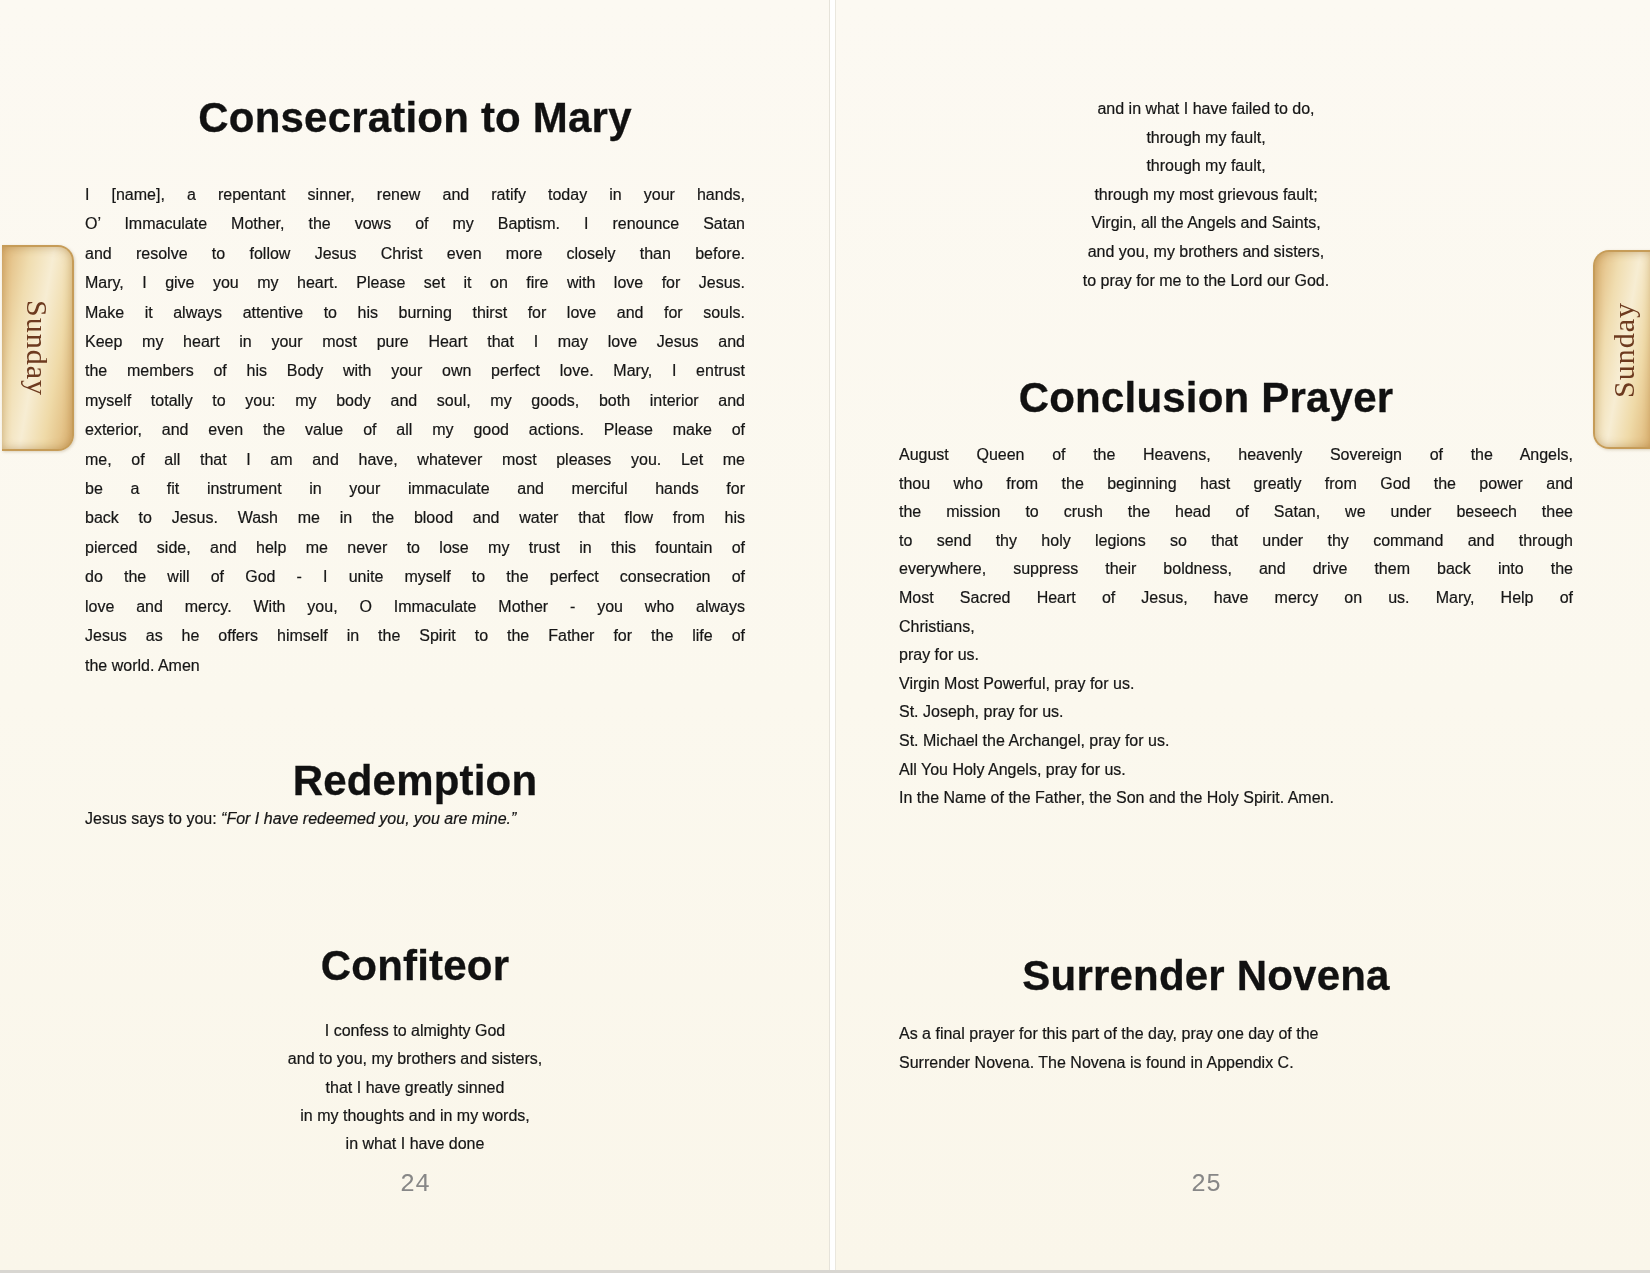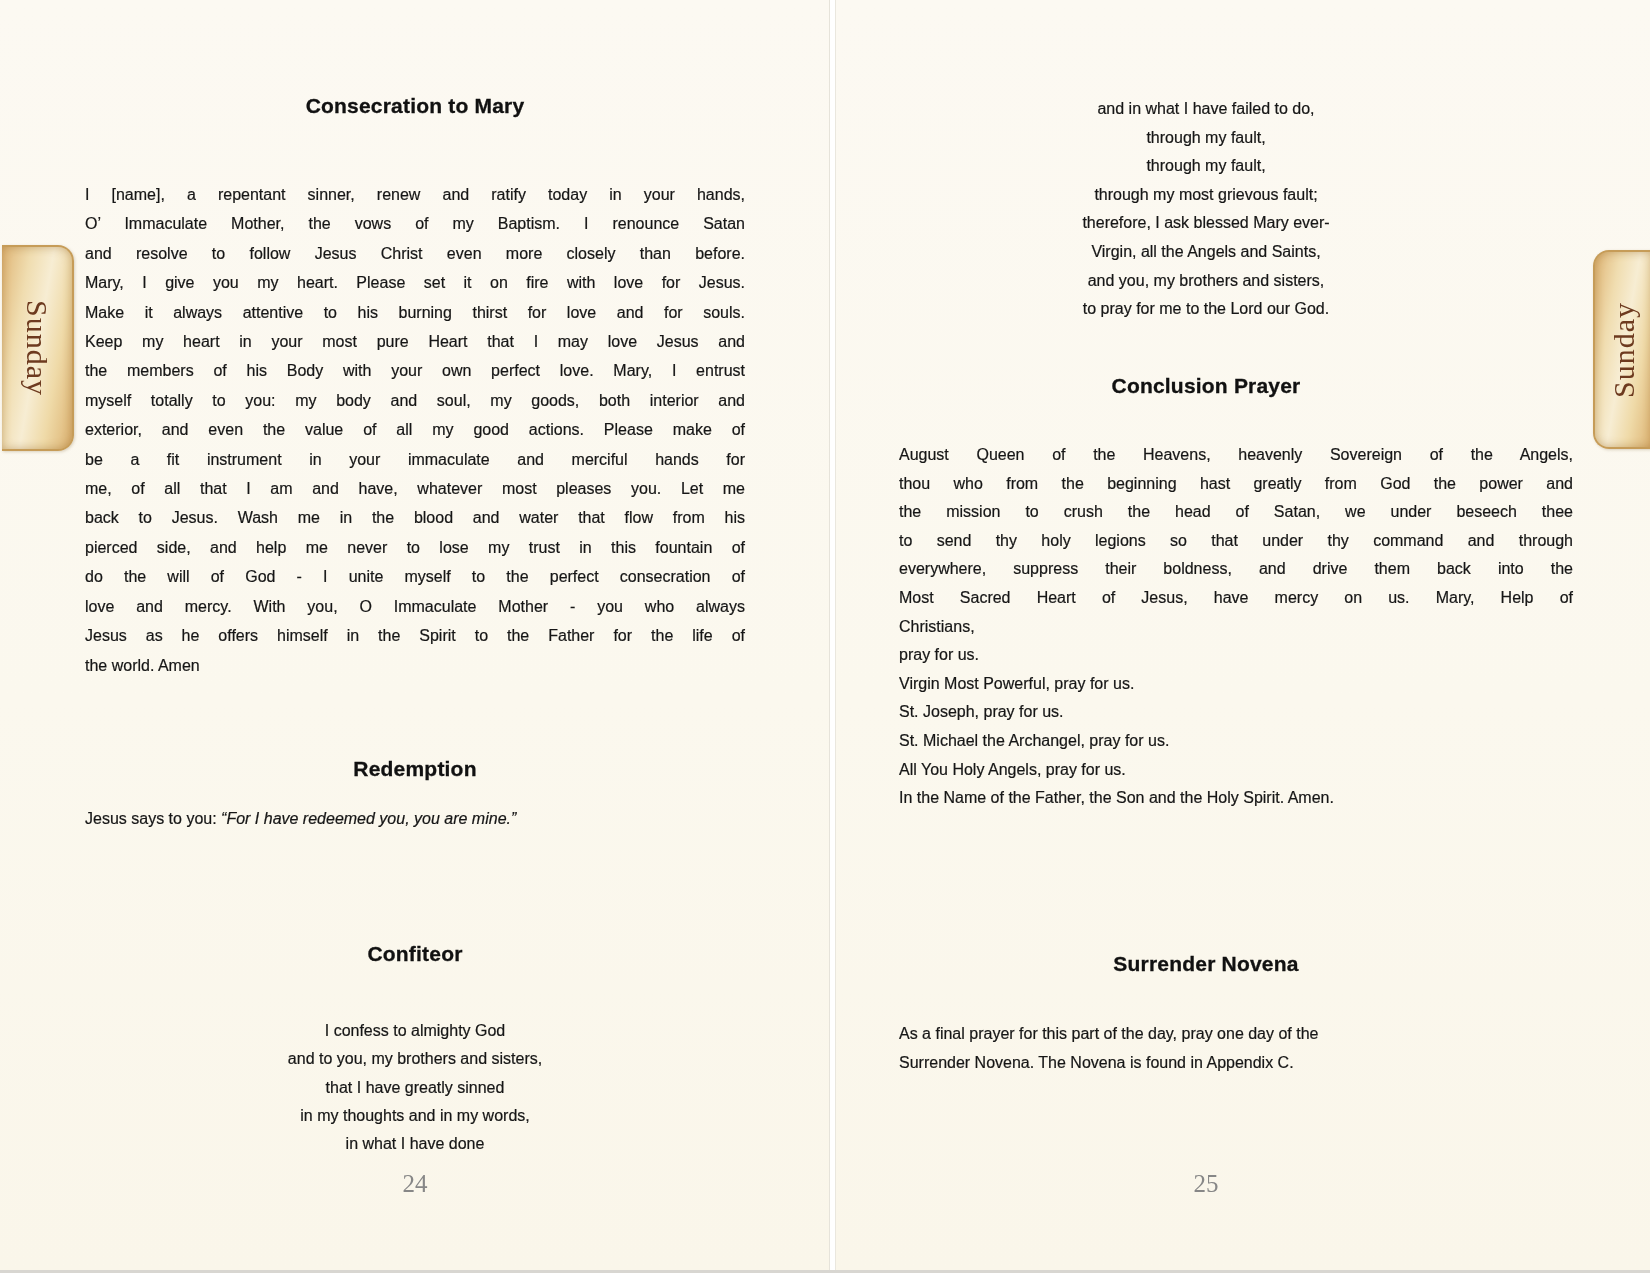--- a/index.html
+++ b/index.html
@@ -7,25 +7,25 @@
     position:relative; width:1650px; height:1273px; overflow:hidden;
     background:linear-gradient(180deg,#fcf9f2 0%, #fbf8ee 55%, #faf6ea 100%);
     font-family:"Liberation Sans", sans-serif; color:#161616;
   }
   .block { position:absolute; }
   .body-text { font-size:16px; line-height:29.4px; -webkit-text-stroke:0.2px currentColor; }
   .jline { text-align:justify; text-align-last:justify; }
   .center { text-align:center; }
   .italic { font-style:italic; }
   .heading {
-    position:absolute; font-size:21px; font-weight:700; text-align:center;
+    position:absolute; font-size:42px; font-weight:700; text-align:center;
     letter-spacing:0.2px; color:#111; -webkit-text-stroke:0.3px #111;
   }
   .pagenum {
-    position:absolute; font-family:Liberation Serif, serif; font-size:25px;
+    position:absolute; font-family:Liberation Mono, monospace; font-size:25px;
     color:#878787; text-align:center;
   }
   .gutter {
     position:absolute; left:830px; top:0; width:5px; height:100%;
     background:#ffffff; box-shadow:-1px 0 0 #e6e3da, 1px 0 0 #eae7de;
   }
   .bottom-edge {
     position:absolute; left:0; right:0; bottom:0; height:3px; background:#d8d6d1;
   }
   .tab {
@@ -56,22 +56,22 @@
     <div>
         <div class="jline">I [name], a repentant sinner, renew and ratify today in your hands,</div>
         <div class="jline">O’ Immaculate Mother, the vows of my Baptism. I renounce Satan</div>
         <div class="jline">and resolve to follow Jesus Christ even more closely than before.</div>
         <div class="jline">Mary, I give you my heart. Please set it on fire with love for Jesus.</div>
         <div class="jline">Make it always attentive to his burning thirst for love and for souls.</div>
         <div class="jline">Keep my heart in your most pure Heart that I may love Jesus and</div>
         <div class="jline">the members of his Body with your own perfect love. Mary, I entrust</div>
         <div class="jline">myself totally to you: my body and soul, my goods, both interior and</div>
         <div class="jline">exterior, and even the value of all my good actions. Please make of</div>
+        <div class="jline">me, of all that I am and have, whatever most pleases you. Let me</div>
         <div class="jline">be a fit instrument in your immaculate and merciful hands for</div>
-        <div class="jline">me, of all that I am and have, whatever most pleases you. Let me</div>
         <div class="jline">back to Jesus. Wash me in the blood and water that flow from his</div>
         <div class="jline">pierced side, and help me never to lose my trust in this fountain of</div>
         <div class="jline">do the will of God - I unite myself to the perfect consecration of</div>
         <div class="jline">love and mercy. With you, O Immaculate Mother - you who always</div>
         <div class="jline">Jesus as he offers himself in the Spirit to the Father for the life of</div>
       </div>
     <div>the world. Amen</div>
   </div>
 
   <div class="heading" style="left:85px; top:757px; width:660px">Redemption</div>
@@ -90,21 +90,20 @@
       <div>in what I have done</div>
     </div>
 
   <div class="pagenum" style="left:85px; top:1170px; width:660px">24</div>
 
   <div class="block body-text center" style="left:899px; top:95px; width:614px; line-height:28.6px">
       <div>and in what I have failed to do,</div>
       <div>through my fault,</div>
       <div>through my fault,</div>
       <div>through my most grievous fault;</div>
-      <div>therefore, I ask blessed Mary ever-</div>
       <div>Virgin, all the Angels and Saints,</div>
       <div>and you, my brothers and sisters,</div>
       <div>to pray for me to the Lord our God.</div>
     </div>
 
   <div class="heading" style="left:899px; top:374px; width:614px">Conclusion Prayer</div>
 
   <div class="block body-text" style="left:899px; top:441px; width:674px; line-height:28.6px">
     <div>
         <div class="jline">August Queen of the Heavens, heavenly Sovereign of the Angels,</div>

